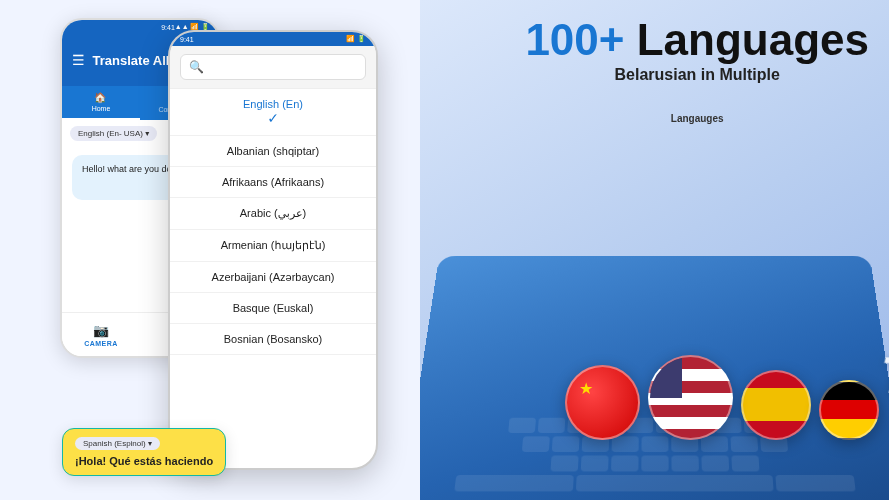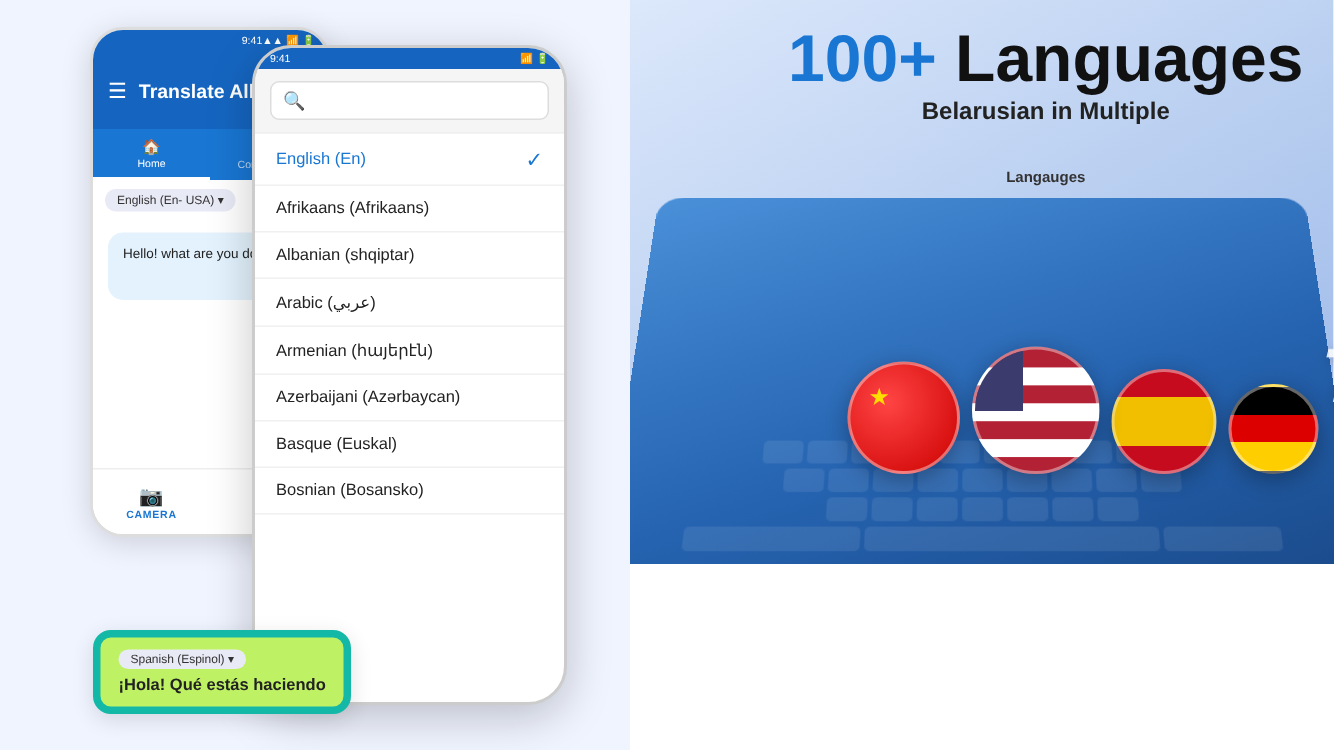--- a/index.html
+++ b/index.html
@@ -216,43 +216,44 @@
 
     .lang-list {
       overflow-y: auto;
       height: calc(100% - 42px);
     }
 
     .lang-item {
       display: flex;
       align-items: center;
       justify-content: space-between;
-      padding: 9px 14px;
+      padding: 9px 0;
       border-bottom: 1px solid #f0f0f0;
       font-size: 11px;
       color: #222;
+      flex-direction: column;
     }
 
     .lang-item.selected {
       color: #1976d2;
     }
 
     .checkmark {
       color: #1976d2;
       font-size: 14px;
     }
 
     
     .translation-bubble {
       position: absolute;
       bottom: 24px;
       left: 62px;
-      background: #bef264;
+      background: #fde047;
       border-radius: 12px;
-      border: 5px solid #14b8a6;
+      border: 1px solid #14b8a6;
       box-shadow: 0 4px 15px rgba(0,0,0,0.12);
       padding: 8px 12px;
       z-index: 3;
       min-width: 130px;
     }
 
     .translation-lang-bar {
       display: flex;
       align-items: center;
       gap: 4px;
@@ -269,21 +270,21 @@
 
     .translation-text {
       font-size: 11px;
       font-weight: 700;
       color: #222;
     }
 
     
     .right-panel {
       flex: 1;
-      height: 376px;
+      height: 500px;
       position: relative;
       overflow: hidden;
       background: linear-gradient(135deg, #e8f0fe 0%, #c5d8f5 40%, #a8c4ef 100%);
     }
 
     .right-panel-bg {
       position: absolute;
       inset: 0;
       background: linear-gradient(150deg, #dce8fb 0%, #b8cef0 50%, #96b4e8 100%);
     }
@@ -496,24 +497,24 @@
         <span class="search-icon-char">🔍</span>
         <span class="search-placeholder"></span>
       </div>
     </div>
     <div class="lang-list">
       <div class="lang-item selected">
         <span>English (En)</span>
         <span class="checkmark">✓</span>
       </div>
       <div class="lang-item">
+        <span>Albanian (shqiptar)</span>
+      </div>
+      <div class="lang-item">
         <span>Afrikaans (Afrikaans)</span>
-      </div>
-      <div class="lang-item">
-        <span>Albanian (shqiptar)</span>
       </div>
       <div class="lang-item">
         <span>Arabic (عربي)</span>
       </div>
       <div class="lang-item">
         <span>Armenian (հայերէն)</span>
       </div>
       <div class="lang-item">
         <span>Azerbaijani (Azərbaycan)</span>
       </div>

